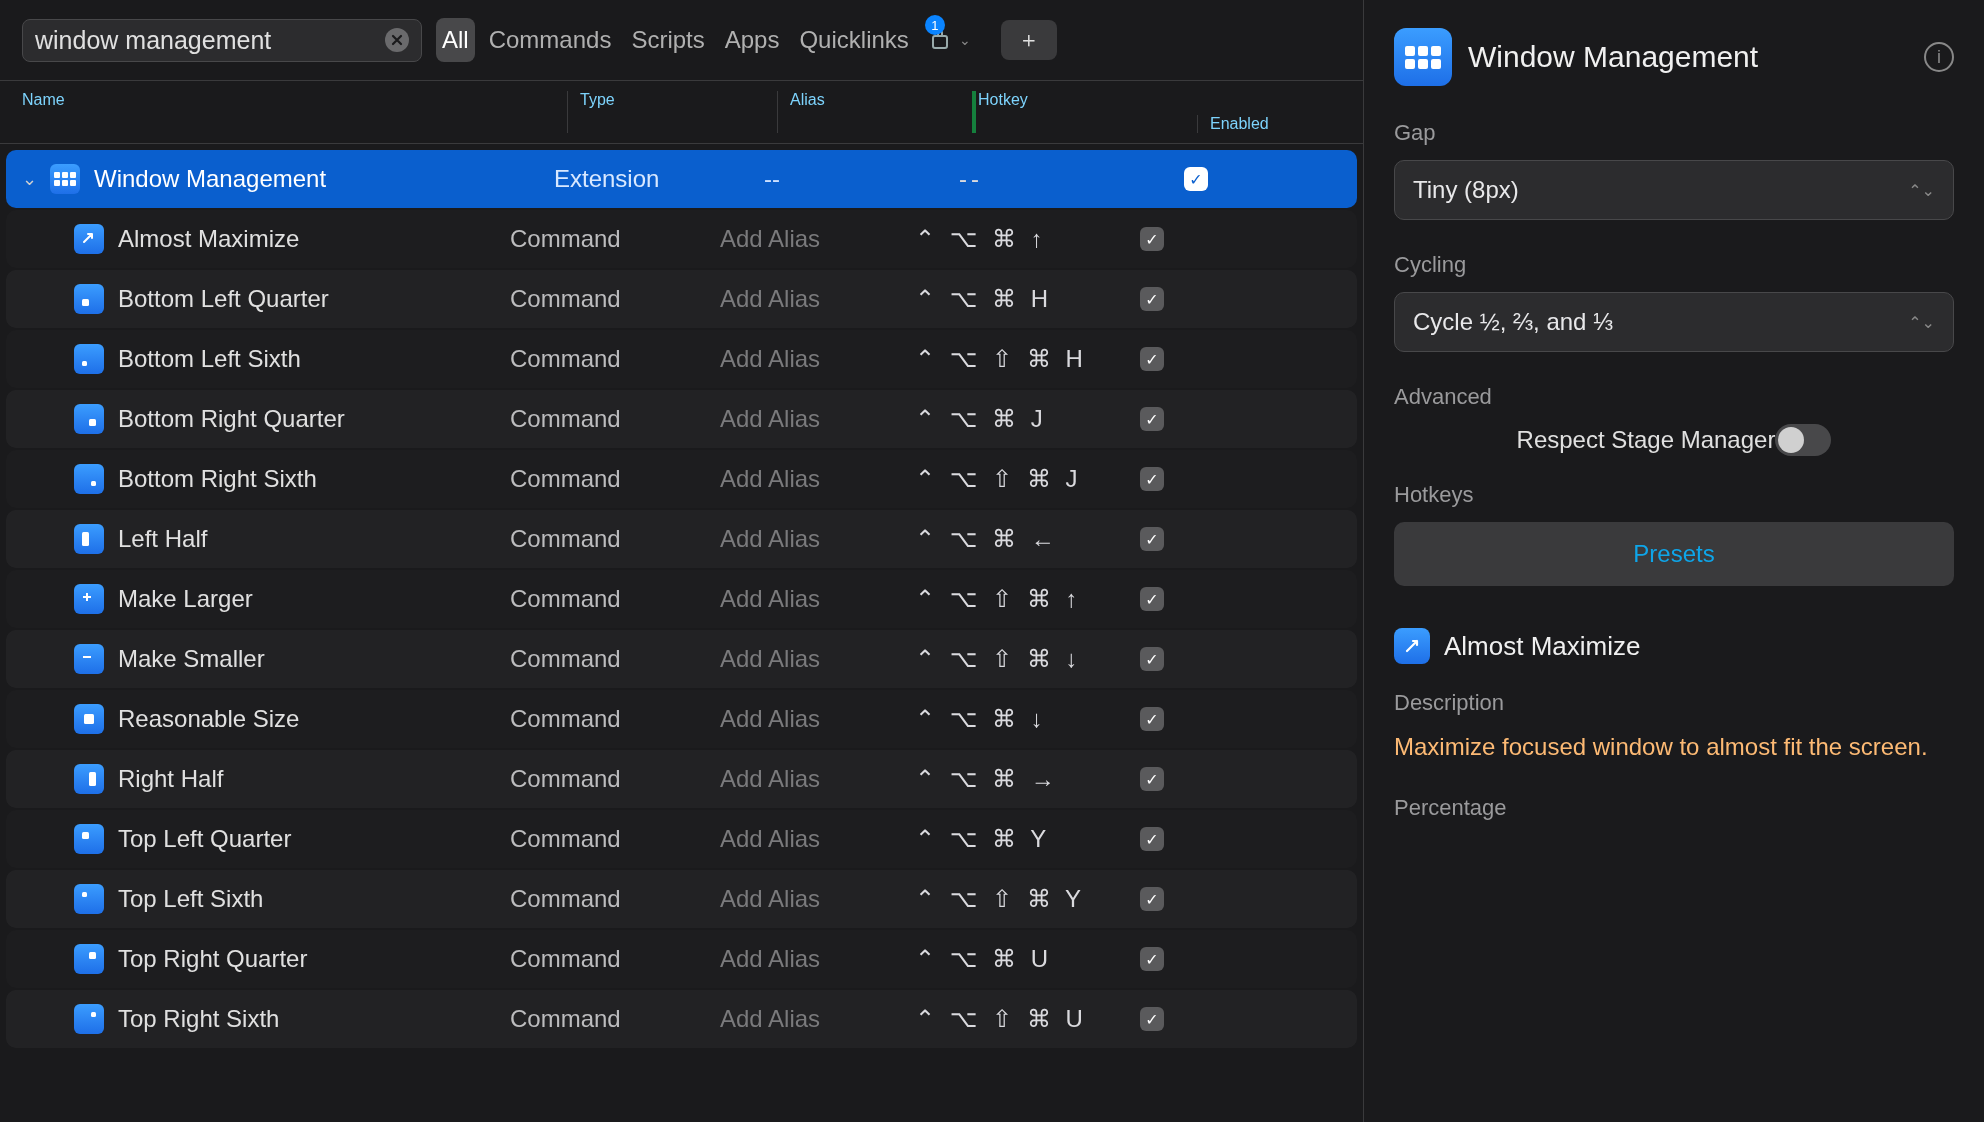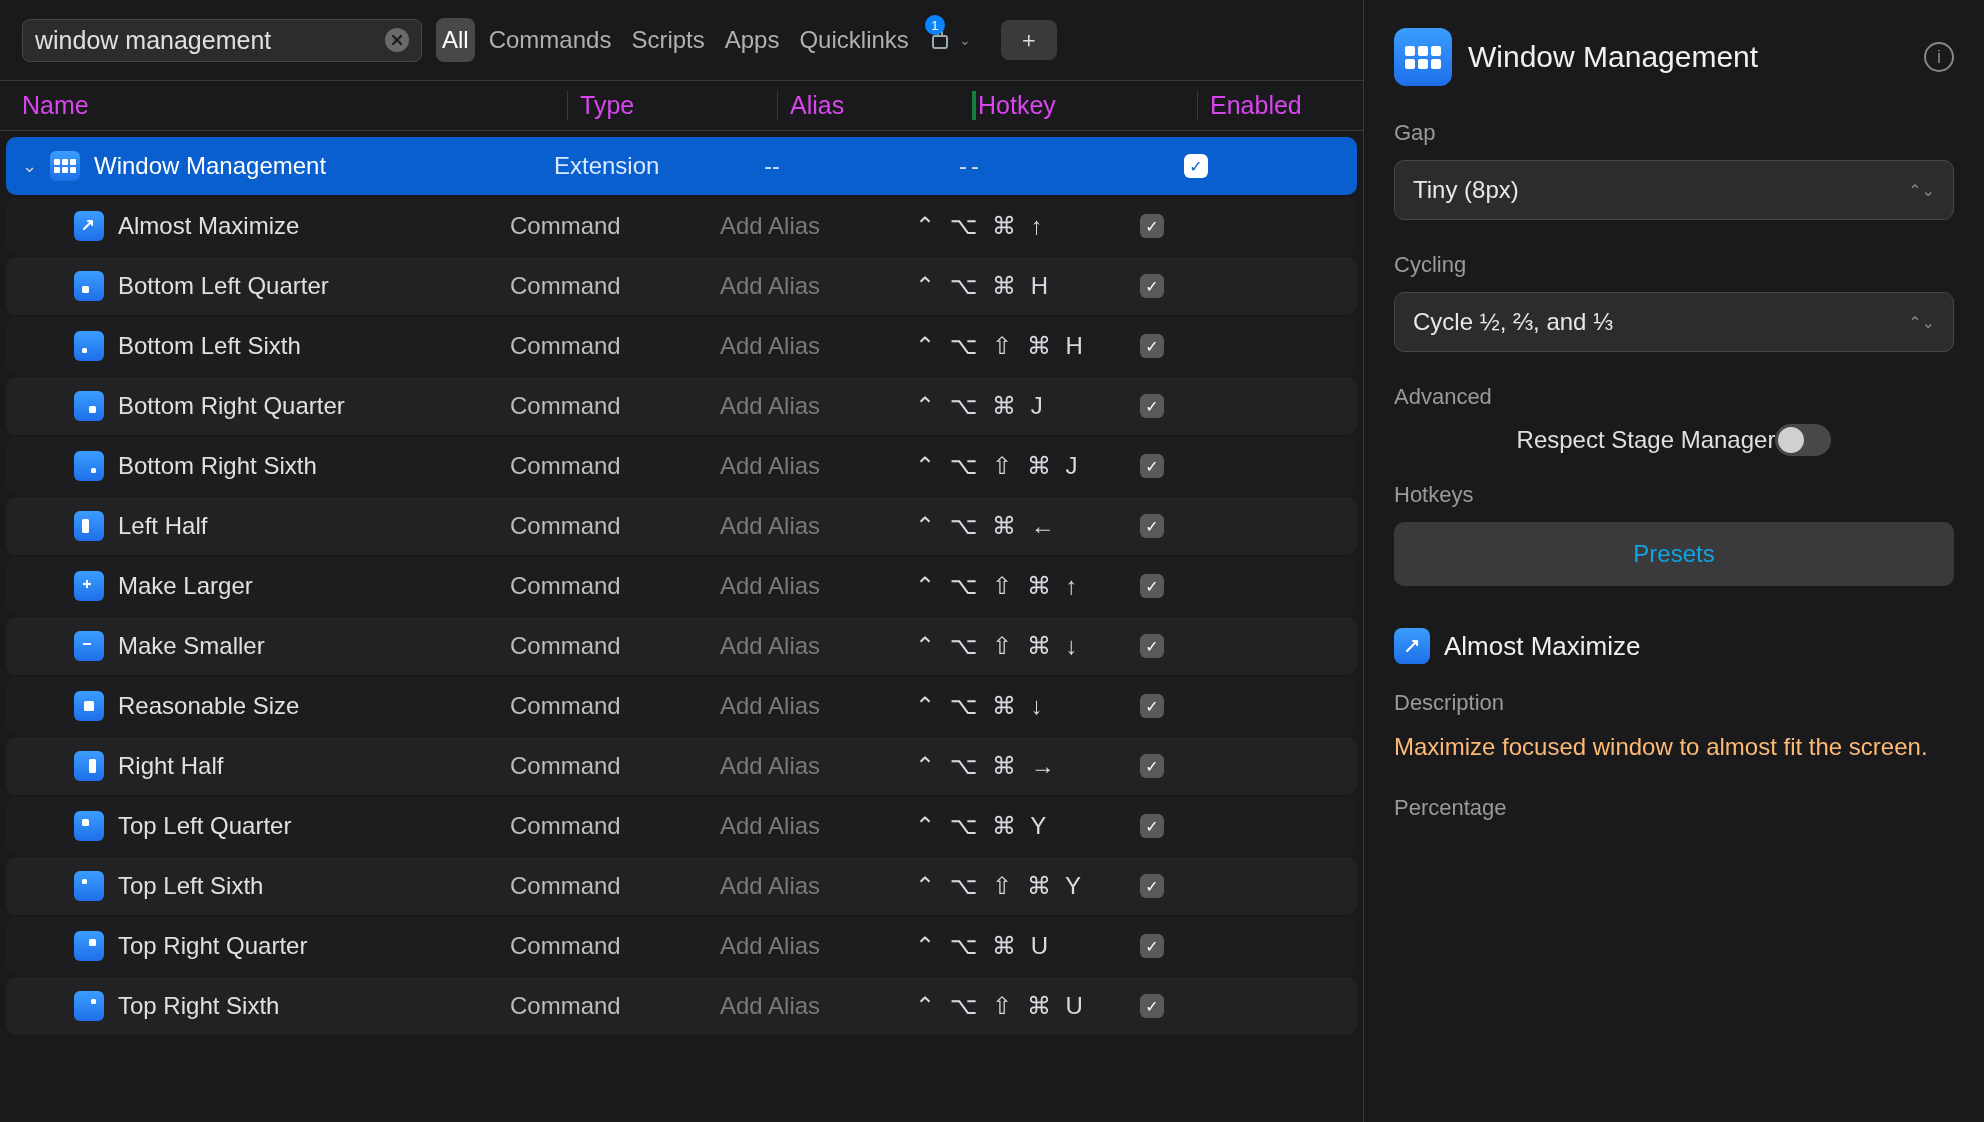--- a/index.html
+++ b/index.html
@@ -23,26 +23,26 @@
 .clear-btn { width: 24px; height: 24px; border-radius: 50%; background: #6a6a6c; color: #1a1a1c; display: flex; align-items: center; justify-content: center; border: none; cursor: pointer; font-size: 16px; }
 .tabs { display: flex; gap: 8px; align-items: center; }
 .tab { padding: 8px 6px; border-radius: 8px; color: #b0b0b0; font-size: 24px; cursor: pointer; }
 .tab.active { background: #48484a; color: #fff; }
 .store-btn { position: relative; width: 42px; height: 42px; border-radius: 8px;  display:flex;align-items:center;justify-content:center;color:#9aa; }
 .badge { position: absolute; top: -4px; left: -4px; background: #0a84ff; color: #fff; border-radius: 50%; width: 20px; height: 20px; font-size: 13px; display: flex; align-items: center; justify-content: center; }
 .chev-down { margin-left:6px; color:#888; font-size:14px;}
 .plus-btn { width: 56px; height: 40px; border-radius: 8px; background: #3a3a3c; color: #e0e0e0; border: none; font-size: 22px; cursor: pointer; margin-left: 16px; }
 
 
-.thead { display: flex; padding: 10px 22px; border-bottom: 1px solid #3a3a3c; color: #d946ef; font-size: 25px; }
+.thead { display: flex; padding: 10px 22px; border-bottom: 1px solid #3a3a3c; color: #7dd3fc; font-size: 16px; }
 .col-name { flex: 0 0 545px; }
 .col-type { flex: 0 0 210px; border-left:1px solid #3a3a3c; padding-left:12px;}
 .col-alias { flex: 0 0 195px; border-left:1px solid #3a3a3c; padding-left:12px;}
 .col-hotkey { flex: 0 0 225px; border-left:4px solid #15803d; padding-left:2px;}
-.col-enabled { flex: 1; text-align:left;border-left:1px solid #3a3a3c; padding-left:12px; }
+.col-enabled { flex: 1; text-align:left;border-left:1px solid #3a3a3c; padding-left:12px;margin-top:24px; }
 
 
 .tbody { flex:1; overflow-y:auto; padding: 6px; }
 .row { display: flex; align-items: center; padding: 14px 16px; border-radius: 10px; font-size: 24px; }
 .row.parent { background: #0a5fce; color: #fff; margin-bottom:2px;}
 .row.child { margin-bottom:2px; }
 .row.child.odd { background: rgba(255,255,255,0.04); }
 .row.child.even { background: rgba(255,255,255,0.015); }
 .disclosure { width: 22px; color: #d0d0d0; margin-right: 6px; font-size:18px;}
 .row-icon { width: 30px; height: 30px; border-radius: 6px; margin-right: 14px; display:flex;align-items:center;justify-content:center; font-size:17px;}

